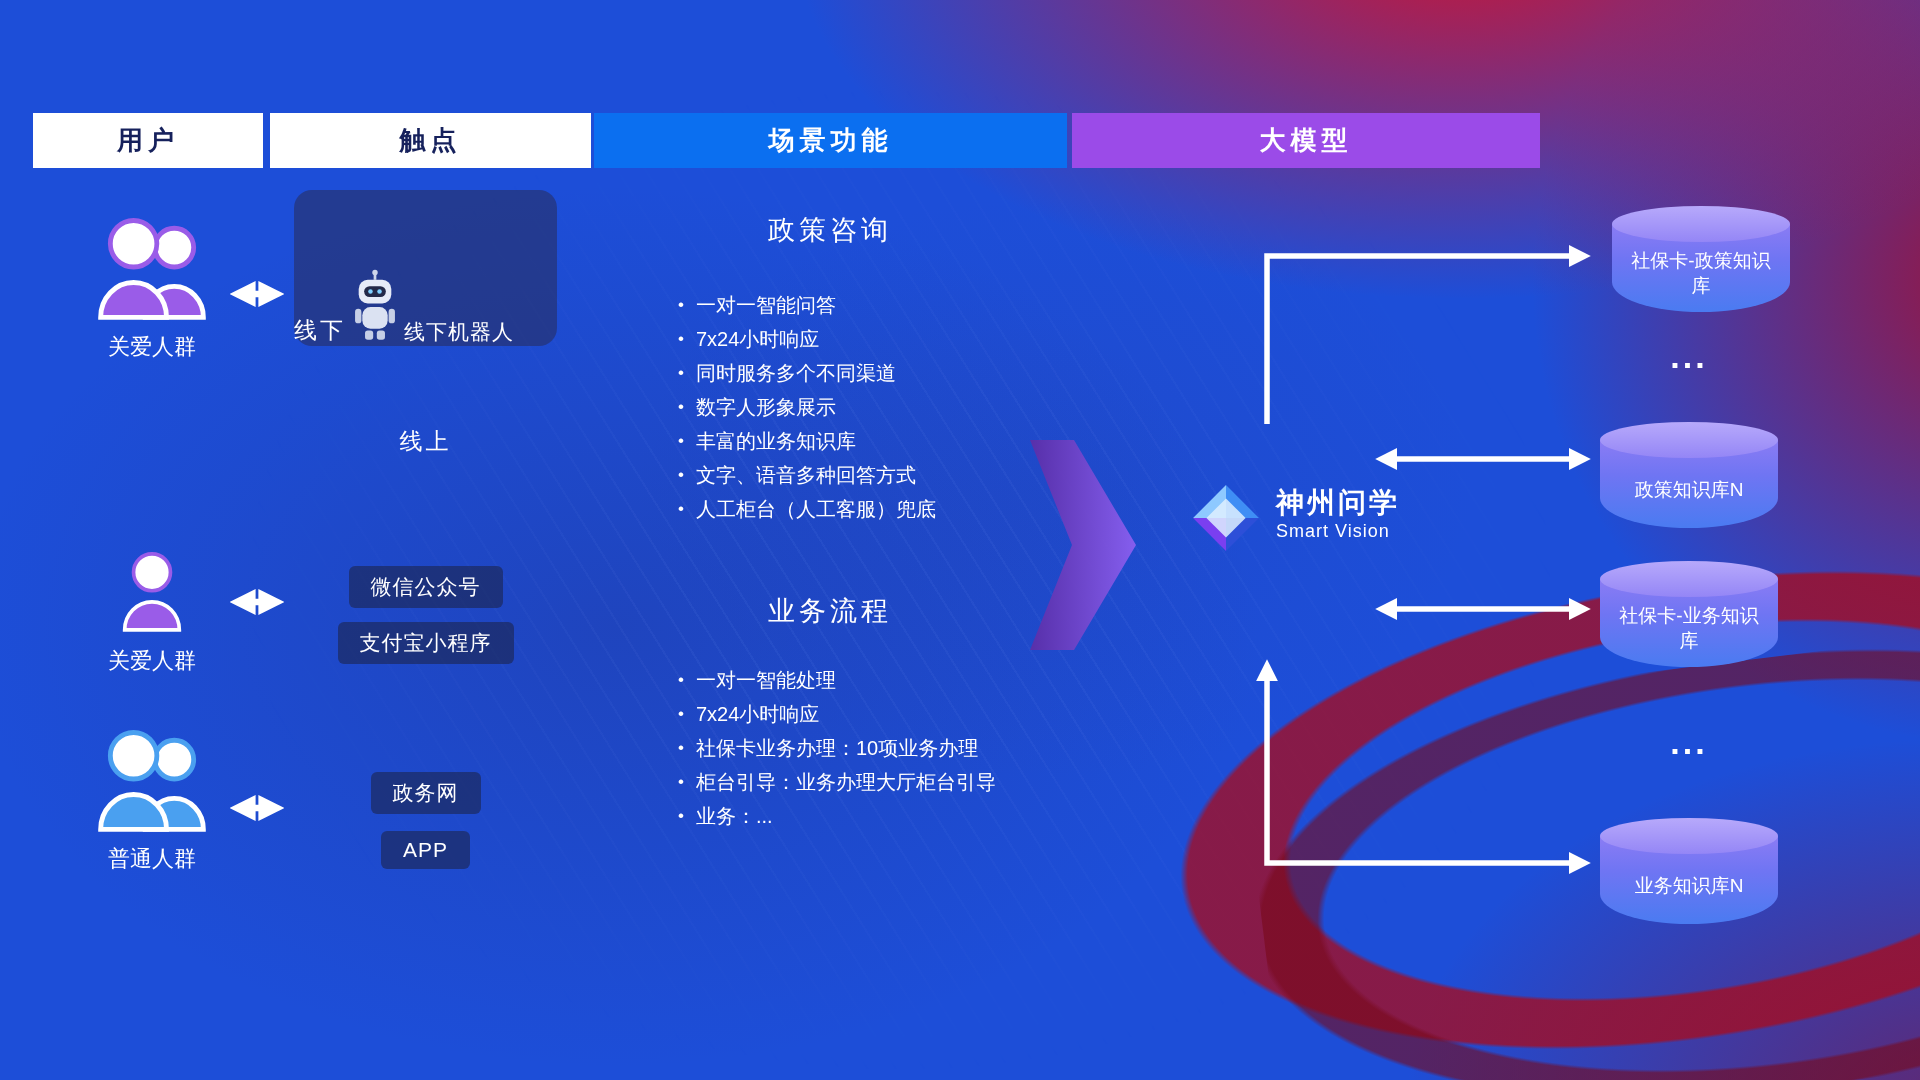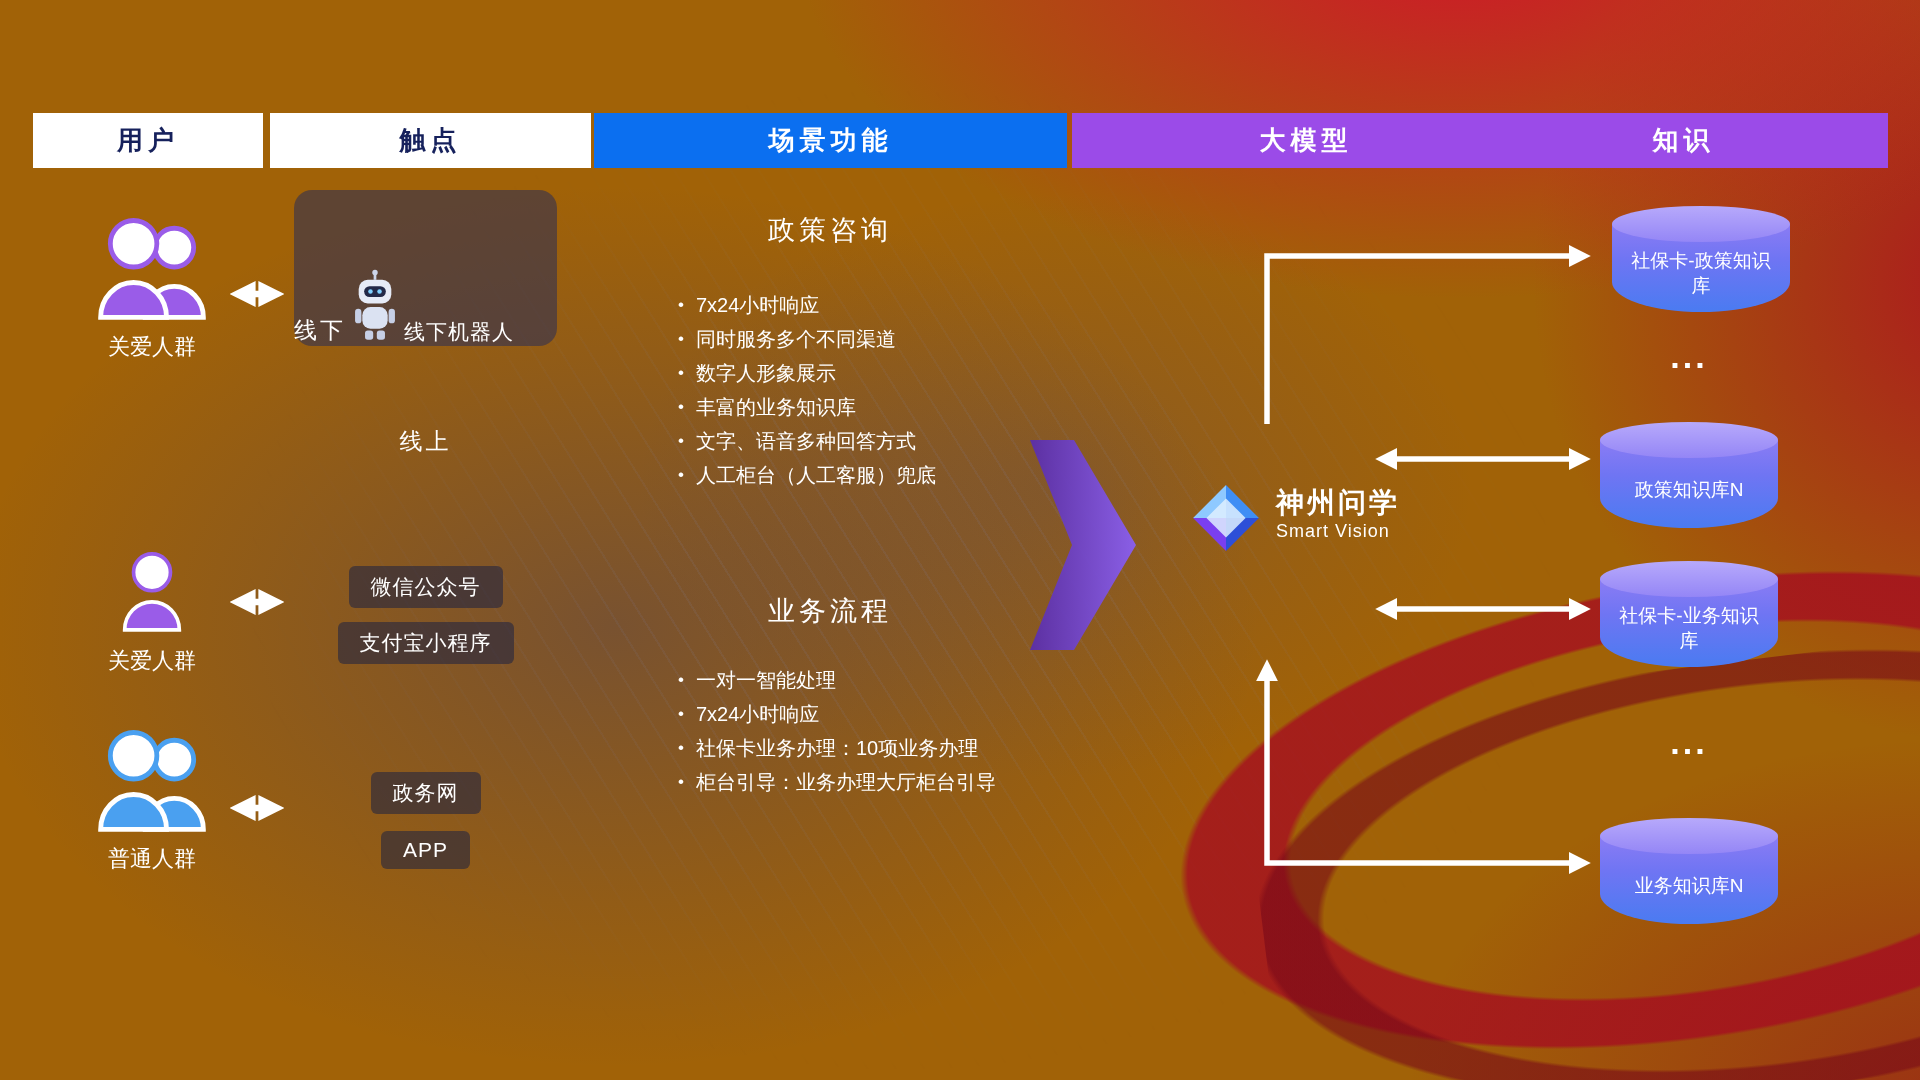--- a/index.html
+++ b/index.html
@@ -1,18 +1,18 @@
 <!DOCTYPE html>
 <html><head>
 <meta charset="utf-8">
 <style>
   html,body{margin:0;padding:0;background:#000;}
   .canvas{
     position:relative;width:1920px;height:1080px;overflow:hidden;
-    background:#a16207;
+    background:#1d4ed8;
     font-family:"Liberation Sans","DejaVu Sans",sans-serif;
     color:#fff;
   }
   
   .bg-glow{
     position:absolute;inset:0;
     background:
       radial-gradient(950px 520px at 76% -6%, rgba(210,18,44,.95), rgba(210,18,44,0) 70%),
       radial-gradient(750px 750px at 104% 26%, rgba(175,10,35,.85), rgba(175,10,35,0) 62%),
       radial-gradient(850px 560px at 102% 102%, rgba(150,8,30,.55), rgba(150,8,30,0) 65%),
@@ -149,21 +149,20 @@
     <polyline points="1267,424 1267,256 1582,256" fill="none" stroke="#fff" stroke-width="5.5" marker-end="url(#ah)"></polyline>
     <line x1="1384" y1="459" x2="1582" y2="459" stroke="#fff" stroke-width="5.5" marker-start="url(#ah)" marker-end="url(#ah)"></line>
     <line x1="1384" y1="609" x2="1582" y2="609" stroke="#fff" stroke-width="5.5" marker-start="url(#ah)" marker-end="url(#ah)"></line>
     <polyline points="1267,668 1267,863 1582,863" fill="none" stroke="#fff" stroke-width="5.5" marker-start="url(#ah)" marker-end="url(#ah)"></polyline>
   </svg>
 
   <div id="h1" class="hdr hdr-white">用户</div>
   <div id="h2" class="hdr hdr-white">触点</div>
   <div id="h3" class="hdr hdr-blue">场景功能</div>
   <div id="h4" class="hdr hdr-purple">大模型</div>
-  <div id="h5" class="hdr hdr-purple">知识</div>
 
   <div id="u1" class="user">
     <svg class="ppl purple-ppl" width="126" height="110" viewBox="0 0 130 112">
       <g>
           <circle cx="88" cy="36" r="20"></circle>
           <path d="M58 108 a30 32 0 0 1 60 0 z"></path>
         </g>
       <g>
           <circle cx="46" cy="32" r="24"></circle>
           <path d="M12 108 a34 36 0 0 1 68 0 z"></path>
@@ -222,34 +221,36 @@
   </div>
   <div id="ch3" class="channel">
     <span>政务网</span>
   </div>
   <div id="ch4" class="channel">
     <span>APP</span>
   </div>
 
   <div id="st1" class="scn-title">政策咨询</div>
   <div id="sl1" class="scn-list">
+    <div class="bl">一对一智能问答</div>
     <div class="bl">7x24小时响应</div>
     <div class="bl">同时服务多个不同渠道</div>
     <div class="bl">数字人形象展示</div>
     <div class="bl">丰富的业务知识库</div>
     <div class="bl">文字、语音多种回答方式</div>
     <div class="bl">人工柜台（人工客服）兜底</div>
   </div>
 
   <div id="st2" class="scn-title">业务流程</div>
   <div id="sl2" class="scn-list">
     <div class="bl">一对一智能处理</div>
     <div class="bl">7x24小时响应</div>
     <div class="bl">社保卡业务办理：10项业务办理</div>
     <div class="bl">柜台引导：业务办理大厅柜台引导</div>
+    <div class="bl">业务：...</div>
   </div>
 
   <svg class="parrow" width="108" height="242" viewBox="0 0 108 242">
     <defs>
       <linearGradient id="pg" x1="0" y1="0" x2="1" y2="0">
         <stop offset="0" stop-color="#5a2ea8"></stop>
         <stop offset="1" stop-color="#8a5ff0"></stop>
       </linearGradient>
     </defs>
     <polygon points="0,16 44,16 106,121 44,226 0,226 42,121" fill="url(#pg)" opacity="0.95"></polygon>

